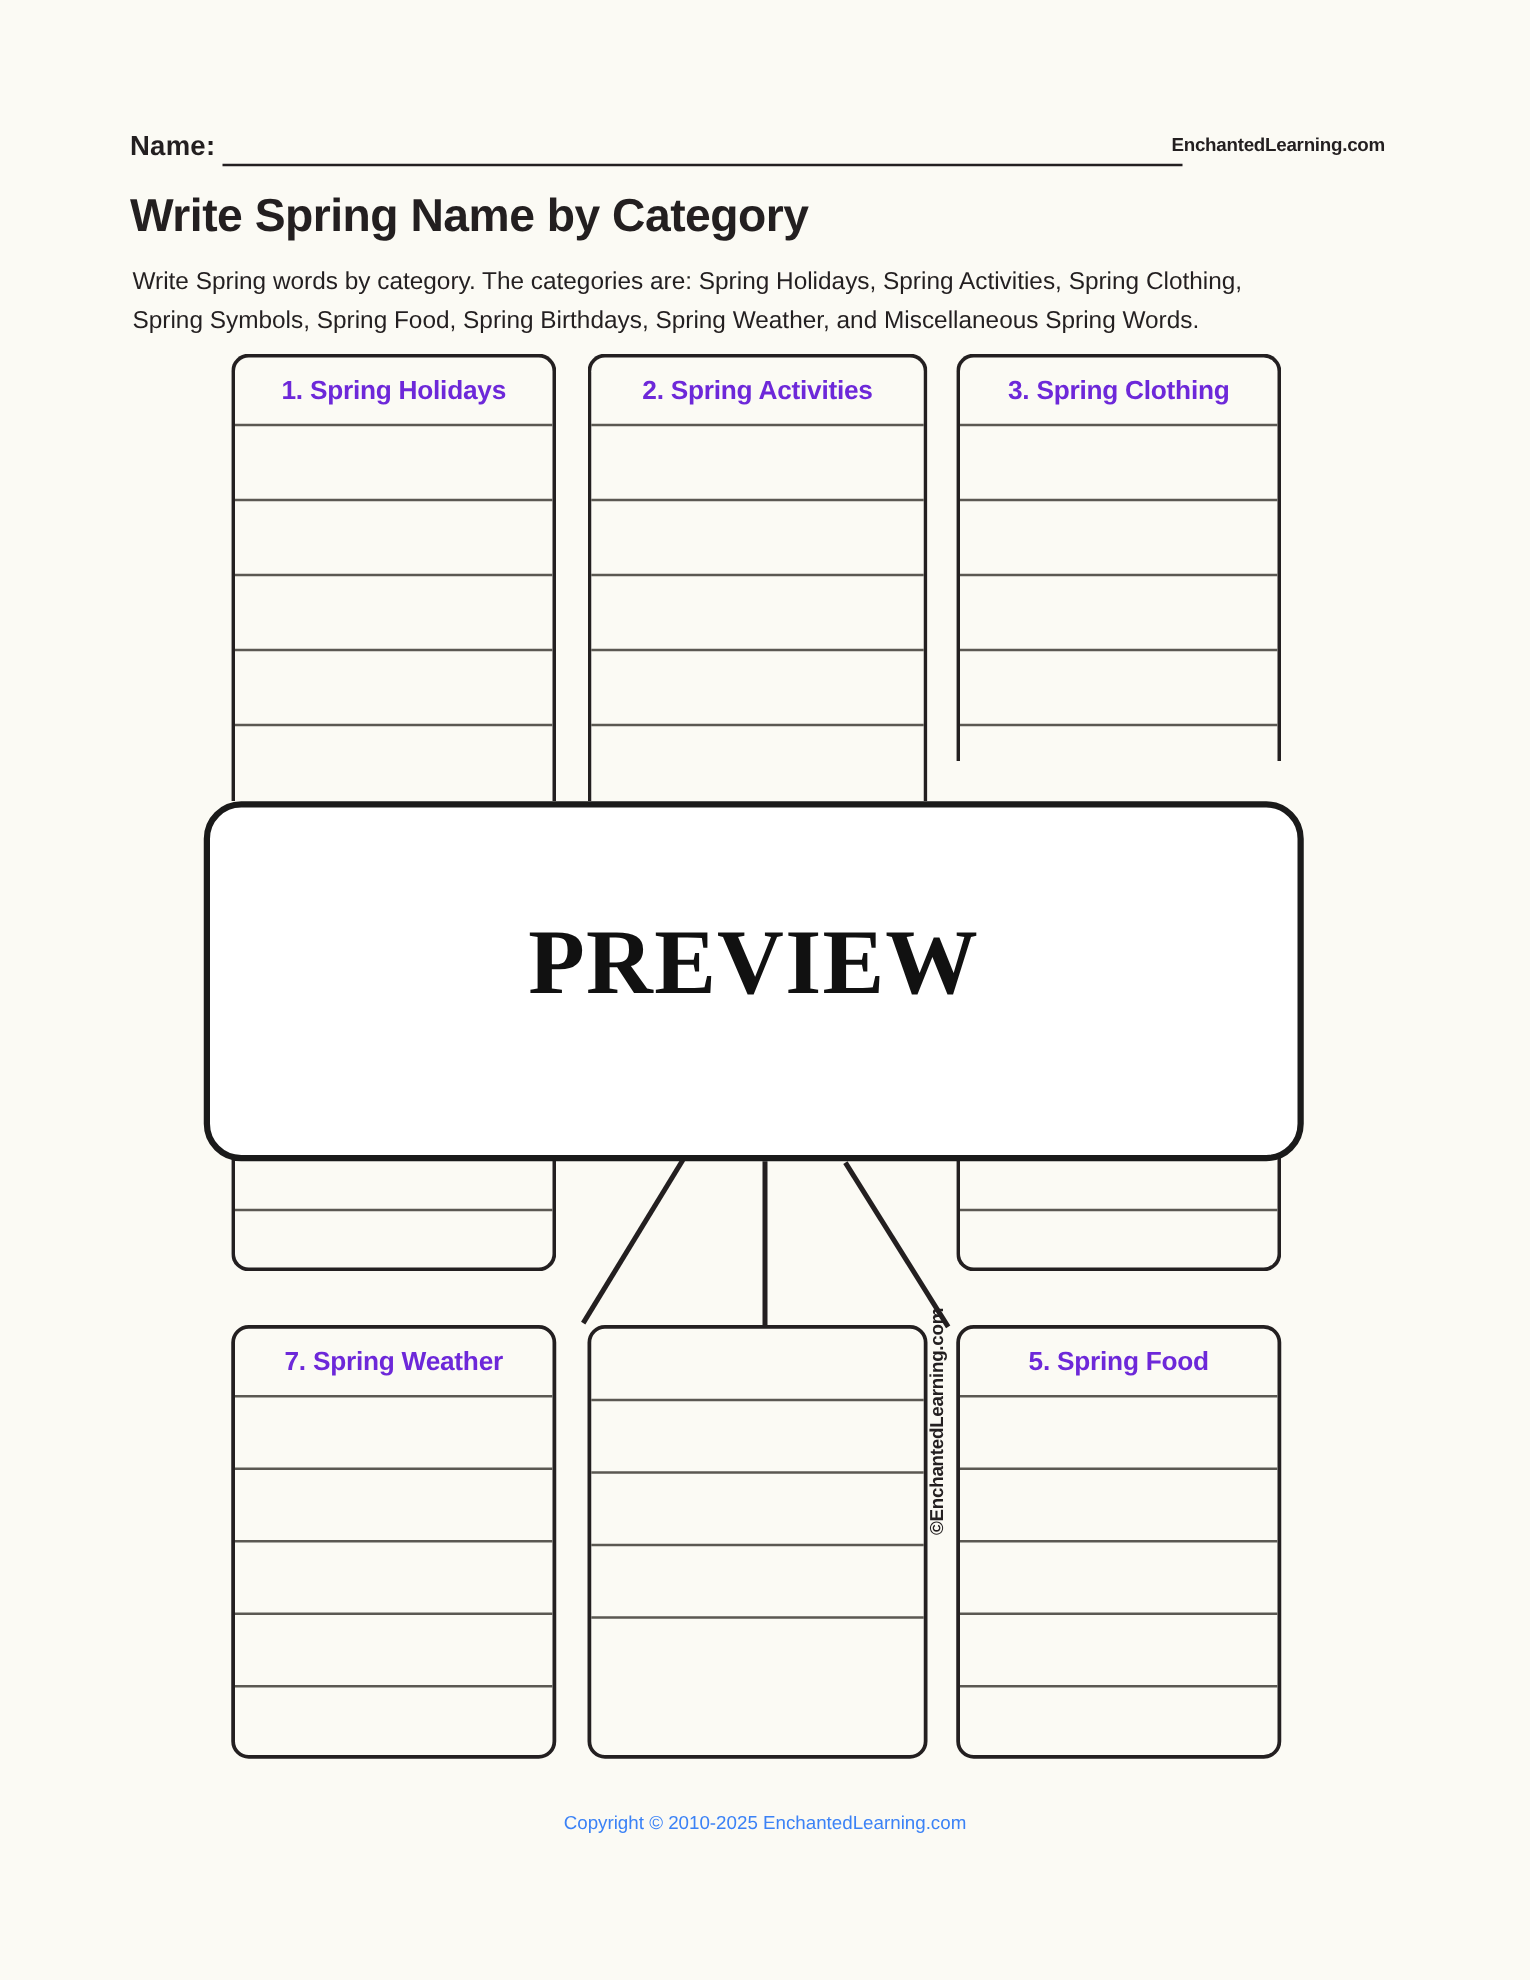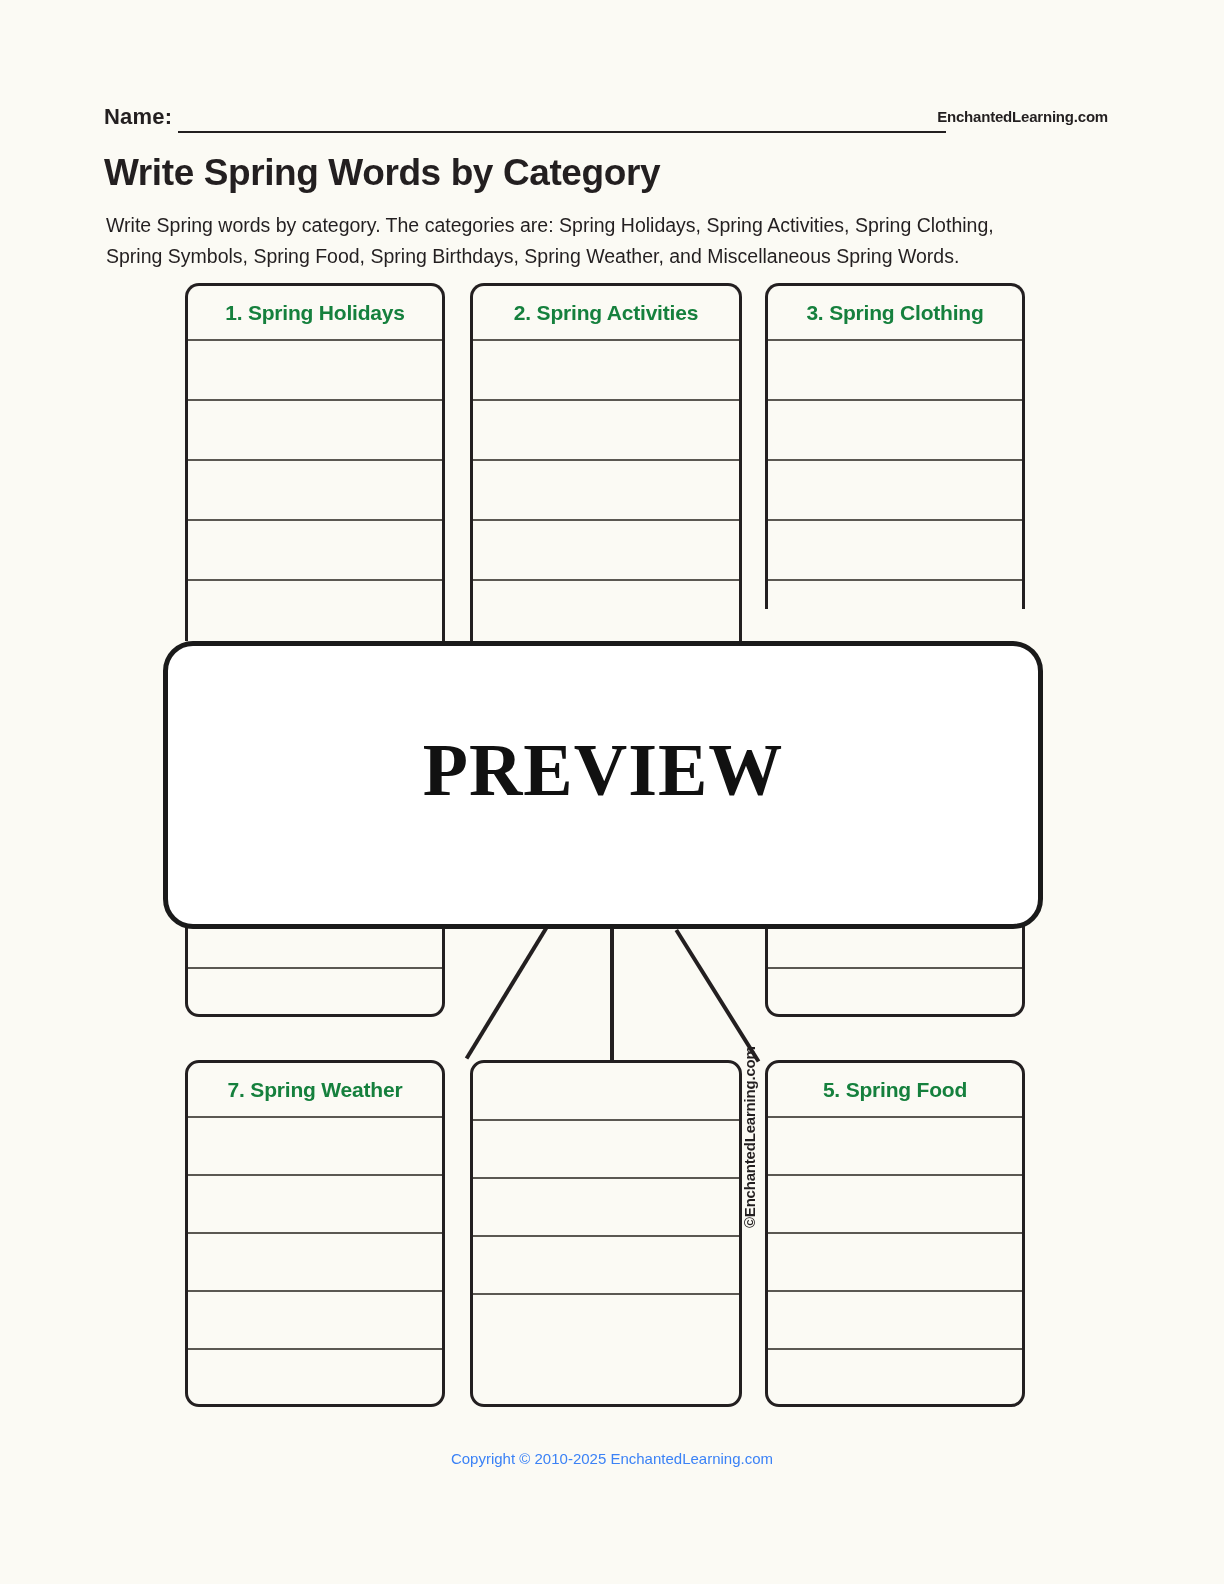--- a/index.html
+++ b/index.html
@@ -106,21 +106,21 @@
   }
 
   .cat-head {
     box-sizing: border-box;
     height: 55px;
     line-height: 53px;
     text-align: center;
     font-size: 21px;
     font-weight: 700;
     letter-spacing: -0.2px;
-    color: #15803d;
+    color: #6d28d9;
     border-bottom: 2px solid #5b5852;
     white-space: nowrap;
   }
   .cat-row {
     box-sizing: border-box;
     height: 60px;
     border-bottom: 2px solid #5b5852;
   }
   .cat-row.last {
     border-bottom: none;
@@ -200,21 +200,21 @@
 <body>
 
 <div class="page">
 
   <div class="name-row">
     <span class="name-label">Name:</span>
     <div class="name-line"></div>
     <span class="site-logo">EnchantedLearning.com</span>
   </div>
 
-  <div class="title">Write Spring Words by Category</div>
+  <div class="title">Write Spring Name by Category</div>
   <div class="instructions">Write Spring words by category. The categories are: Spring Holidays, Spring Activities, Spring Clothing, Spring Symbols, Spring Food, Spring Birthdays, Spring Weather, and Miscellaneous Spring Words.</div>
 
   <div class="boxes" id="boxes-layer">
       <div class="cat-box top" style="left: 185px; top: 283px; width: 260px; height: 358px;">
         <div class="cat-head">1. Spring Holidays</div>
         <div class="cat-row" style="height: 60px;"></div>
         <div class="cat-row" style="height: 60px;"></div>
         <div class="cat-row" style="height: 60px;"></div>
         <div class="cat-row" style="height: 60px;"></div>
         <div class="cat-row last" style="height: 60px;"></div>

